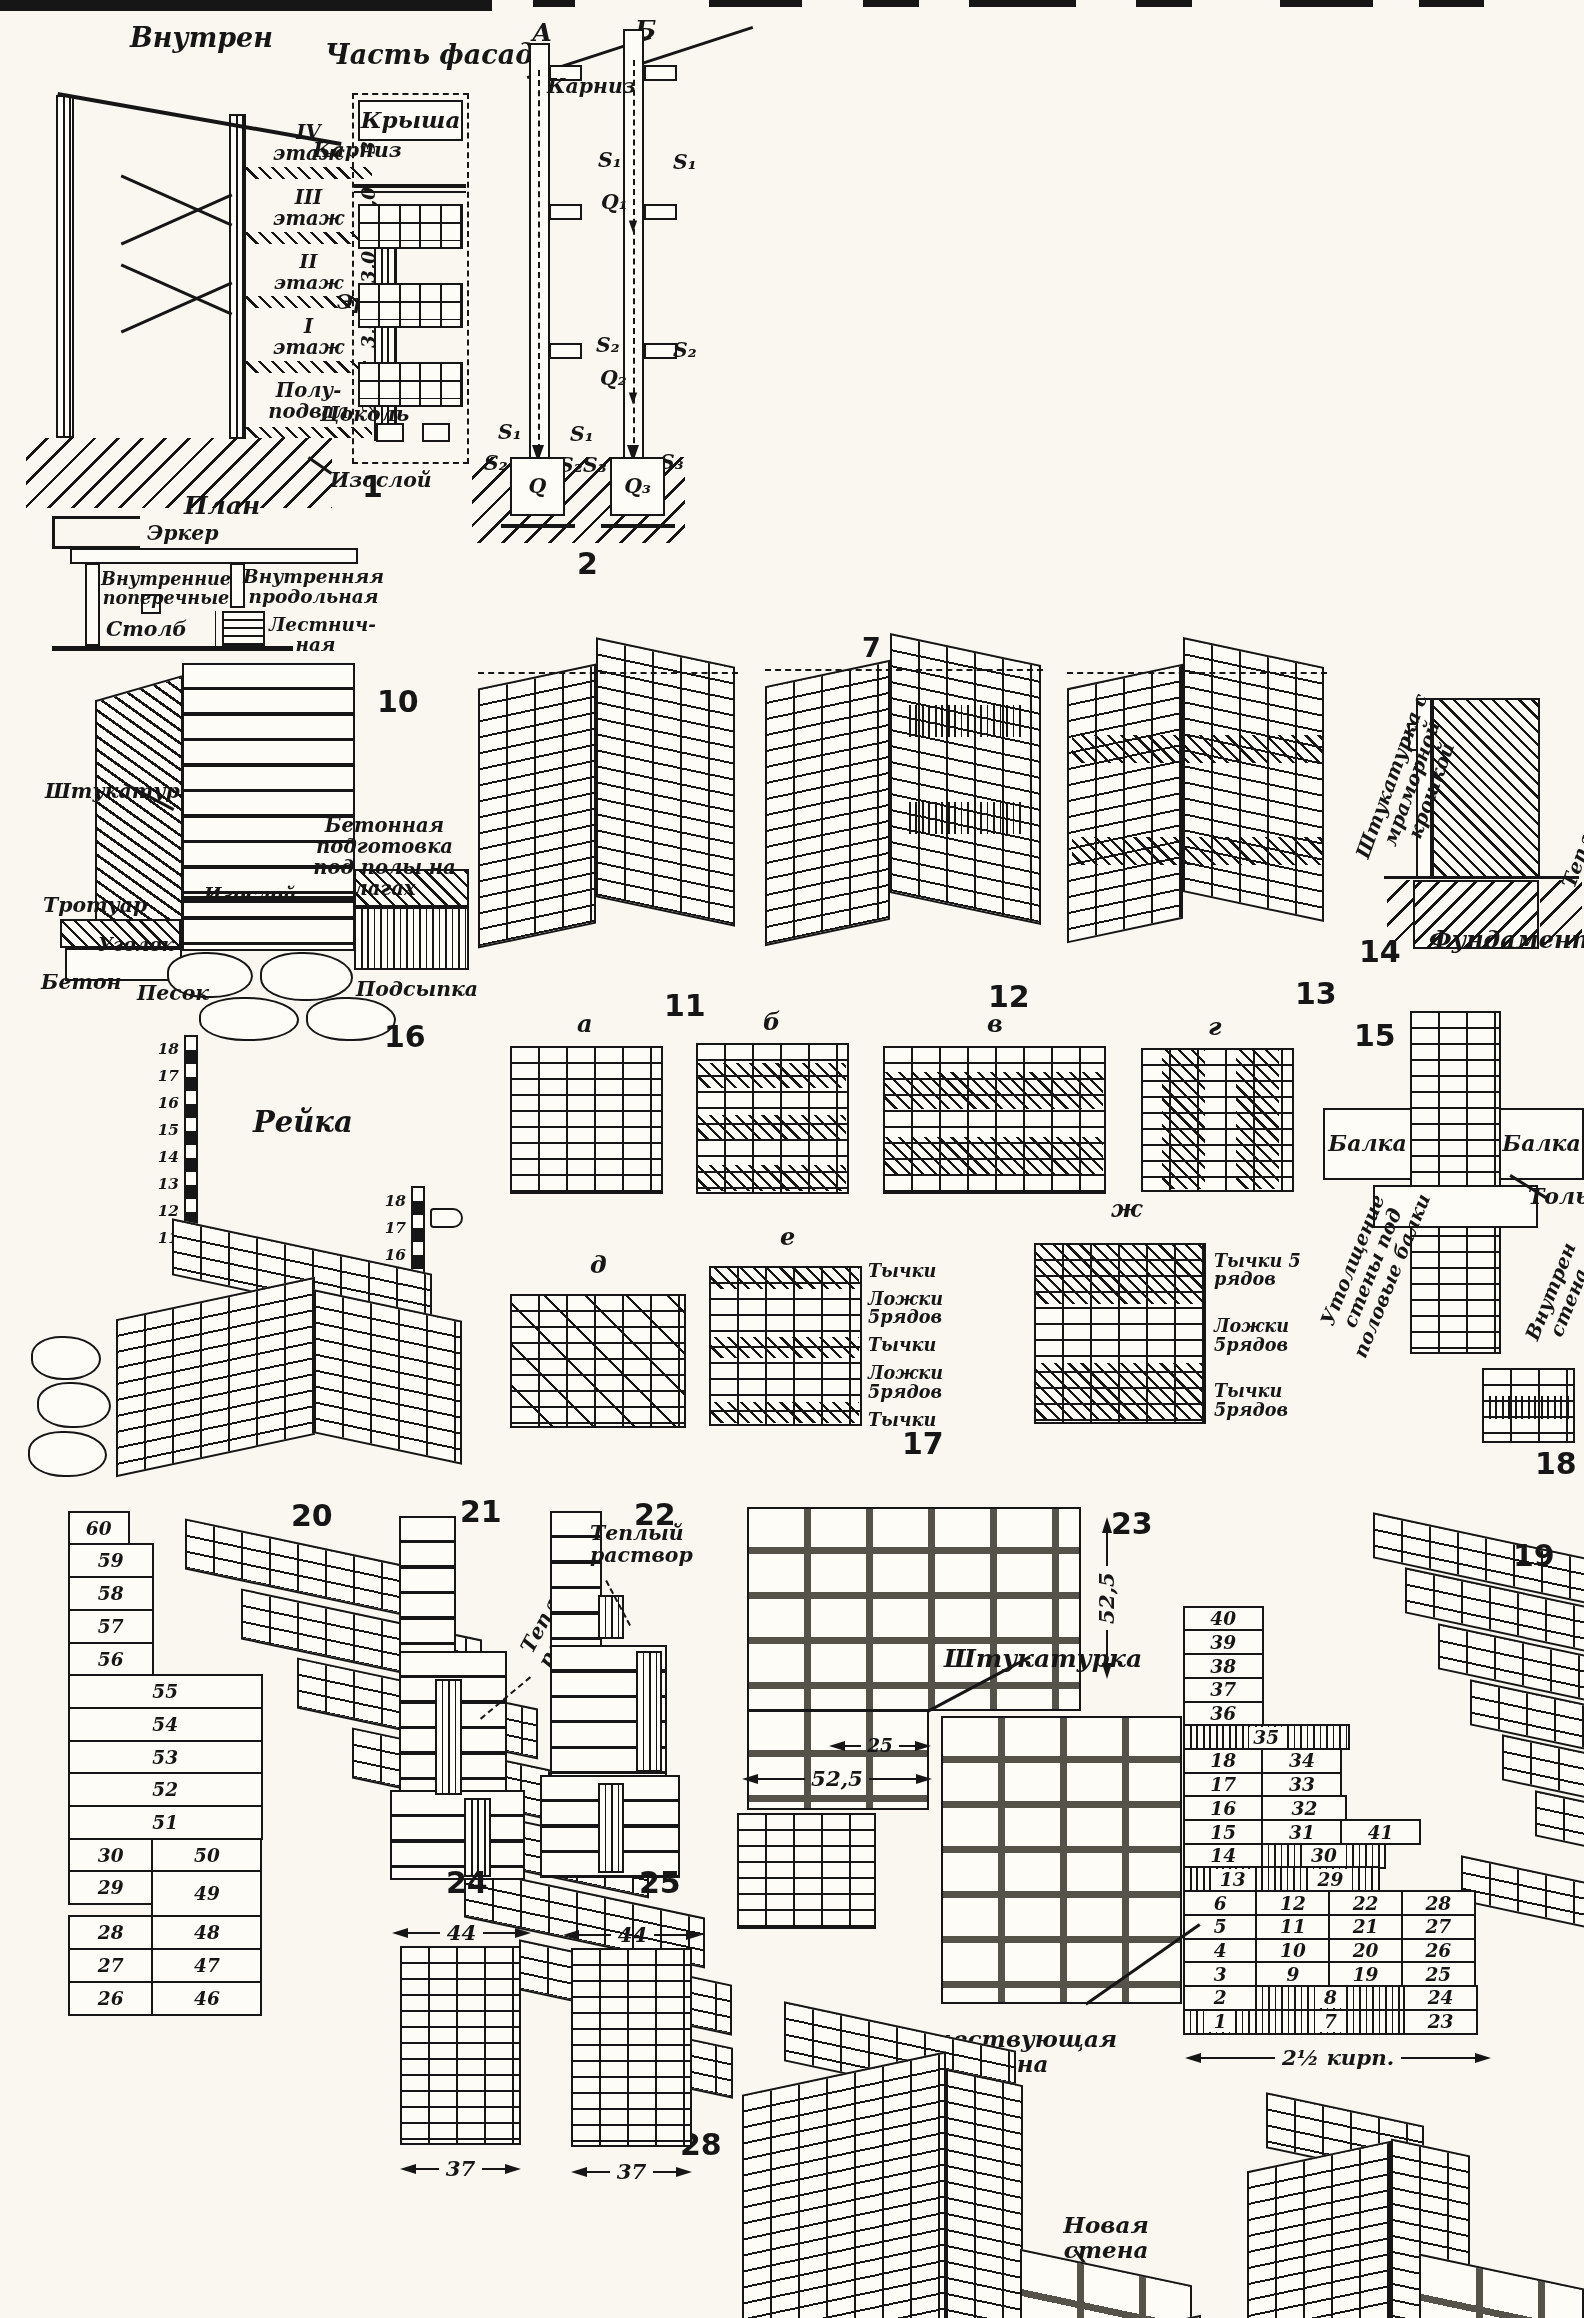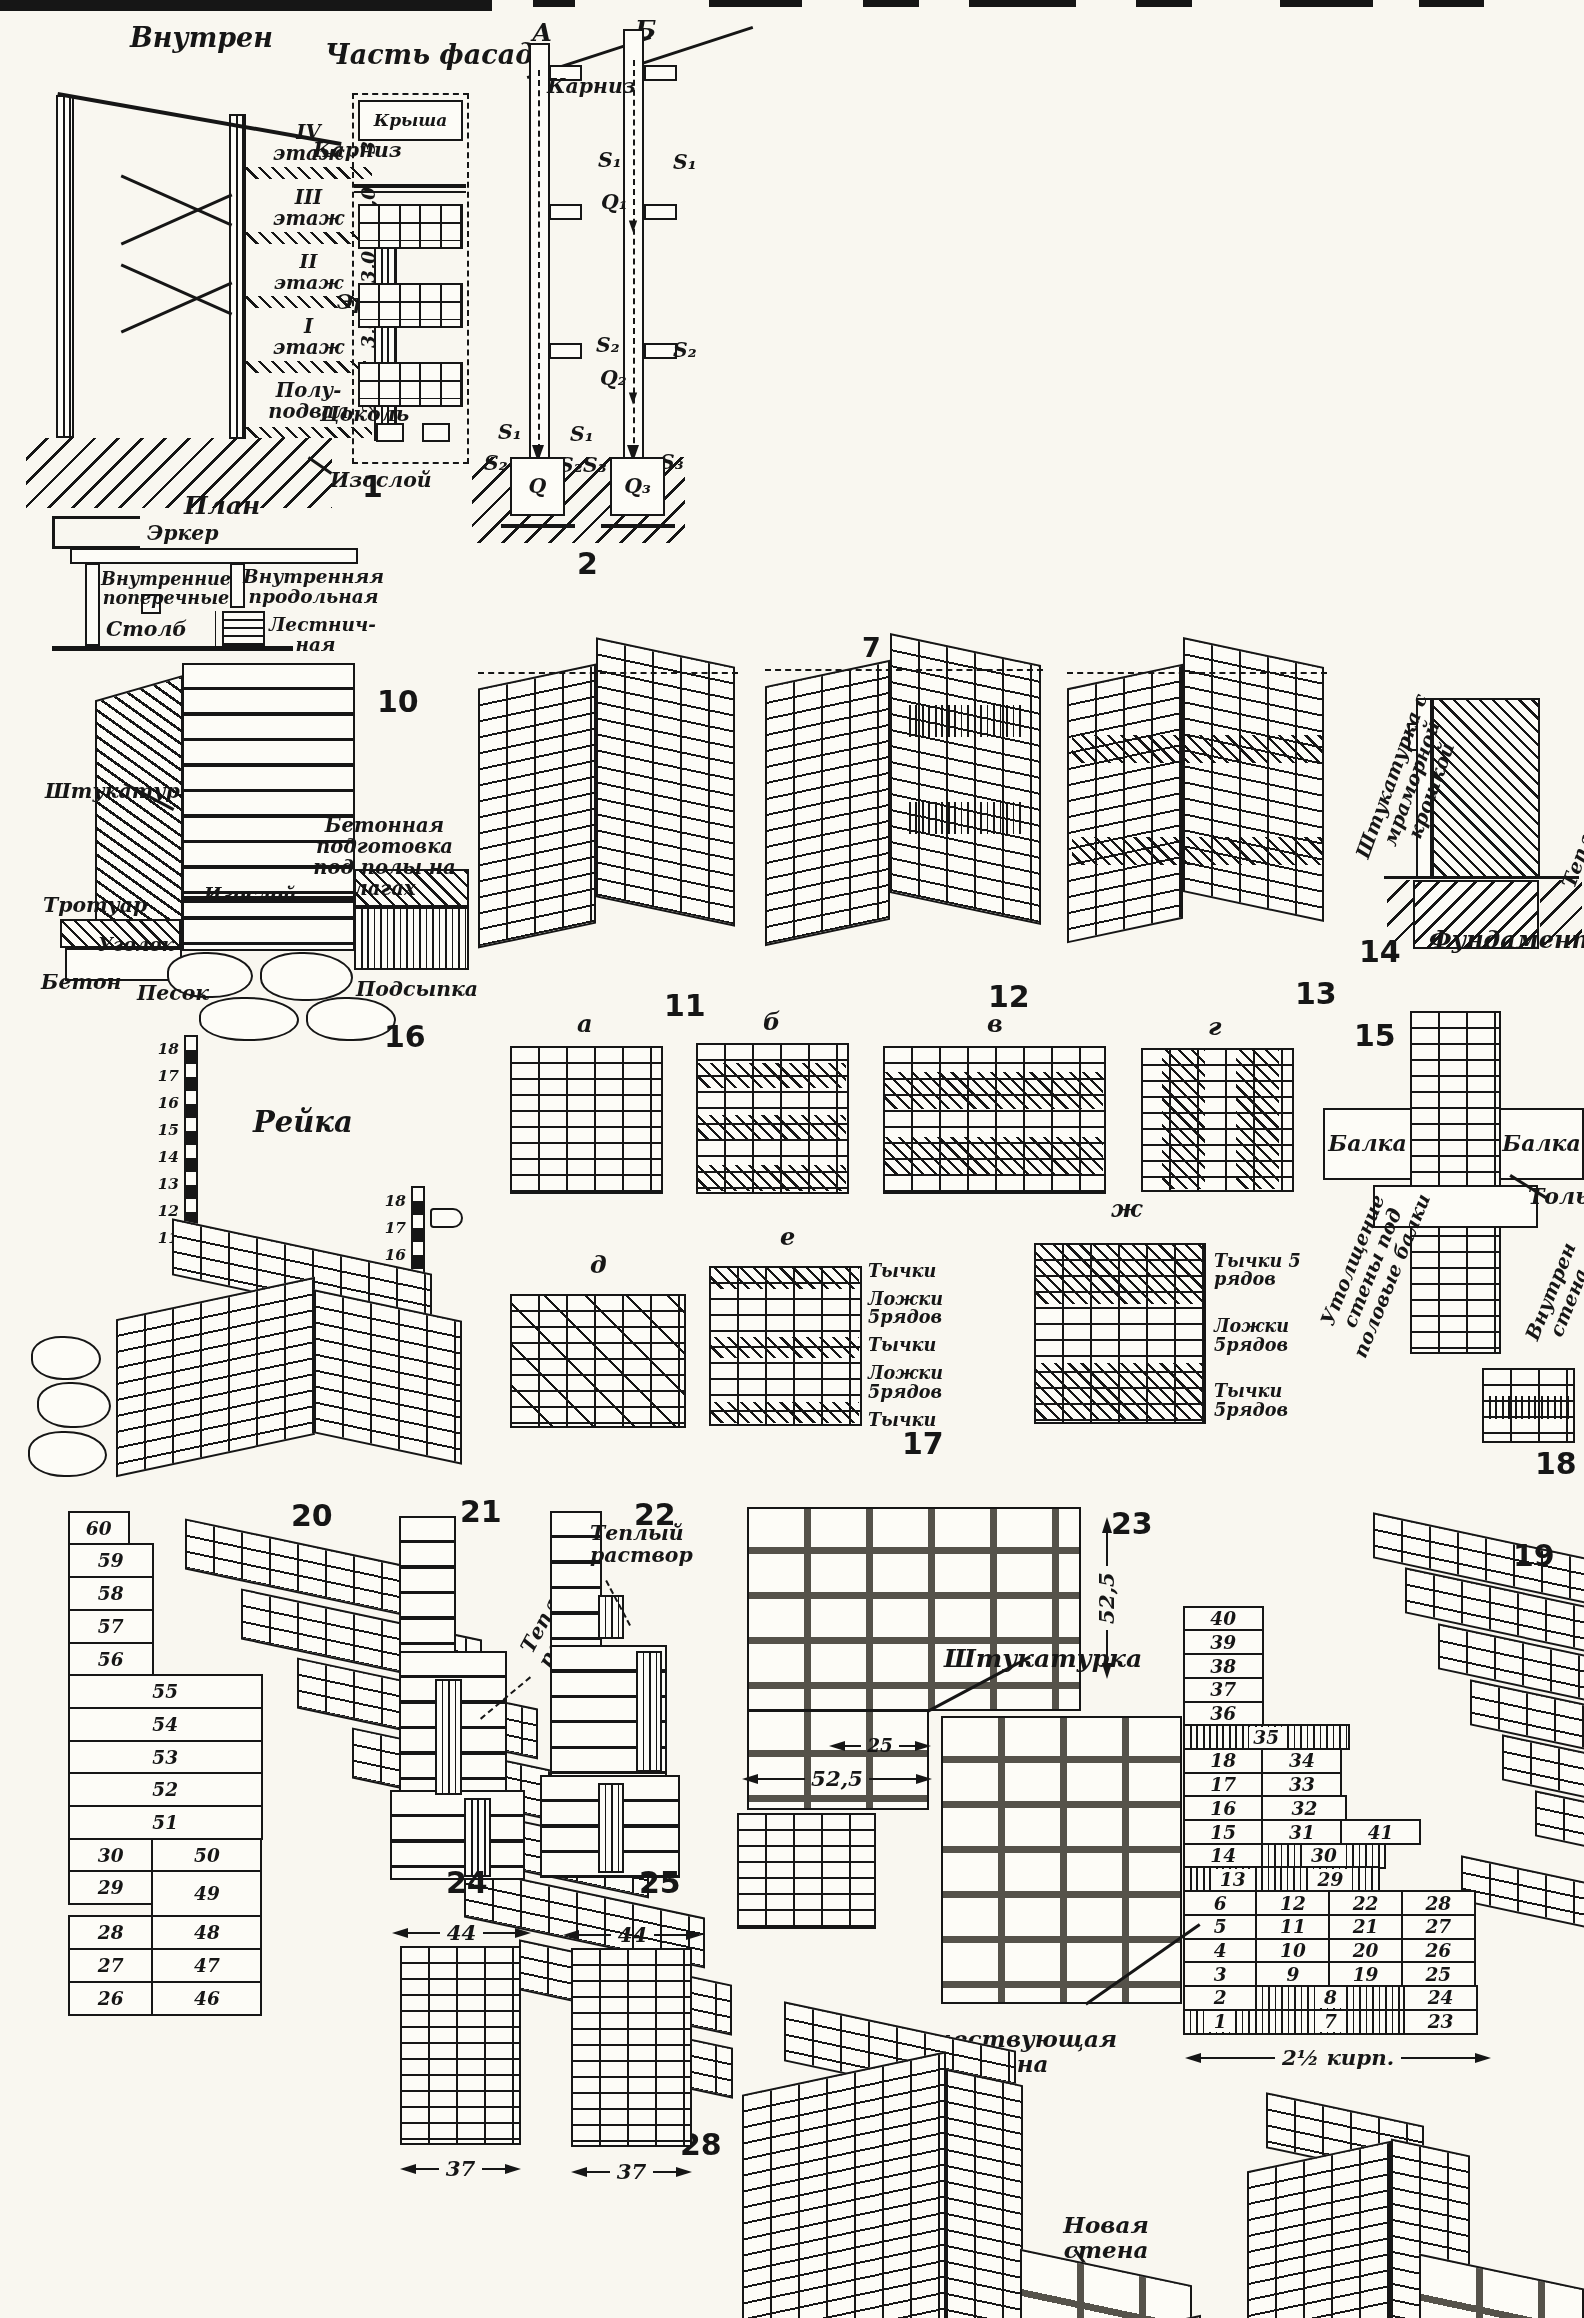--- a/index.html
+++ b/index.html
@@ -96,21 +96,21 @@
     <div class="lbl" style="left:313px;top:139px">Карниз</div>
     <div class="lbl" style="left:337px;top:291px">Эркер</div>
     <div class="lbl" style="left:320px;top:403px">Цоколь</div>
     <div class="lbl" style="left:330px;top:469px">Изослой</div>
     <div class="bar" style="left:306px;top:464px;width:28px;height:2.8px;transform:rotate(35deg)"></div>
 
     <div class="abs ground" style="left:25.5px;top:438px;width:306px;height:70px"></div>
 
     <div class="abs dashbox" style="left:352px;top:93px;width:117px;height:371px"></div>
     <div class="abs out" style="left:358px;top:100px;width:105px;height:41px;display:flex;align-items:center;justify-content:center">
-      <span class="lbl" style="position:static;font-size:17px">Крыша</span>
+      <span class="lbl" style="position:static;font-size:23px">Крыша</span>
     </div>
     <div class="bar" style="left:354px;top:184px;width:112px;height:3.7px"></div>
     <div class="bar" style="left:354px;top:191px;width:112px;height:2.3px"></div>
     <div class="abs win out" style="left:358px;top:204px;width:105px;height:45px"></div>
     <div class="abs win out" style="left:358px;top:283px;width:105px;height:45px"></div>
     <div class="abs win out" style="left:358px;top:362px;width:105px;height:45px"></div>
     <div class="abs out" style="left:376px;top:423px;width:28px;height:18.5px"></div>
     <div class="abs out" style="left:422px;top:423px;width:28px;height:18.5px"></div>
 
     <div class="lbl" style="left:184px;top:492px;font-size:25px">План</div>

